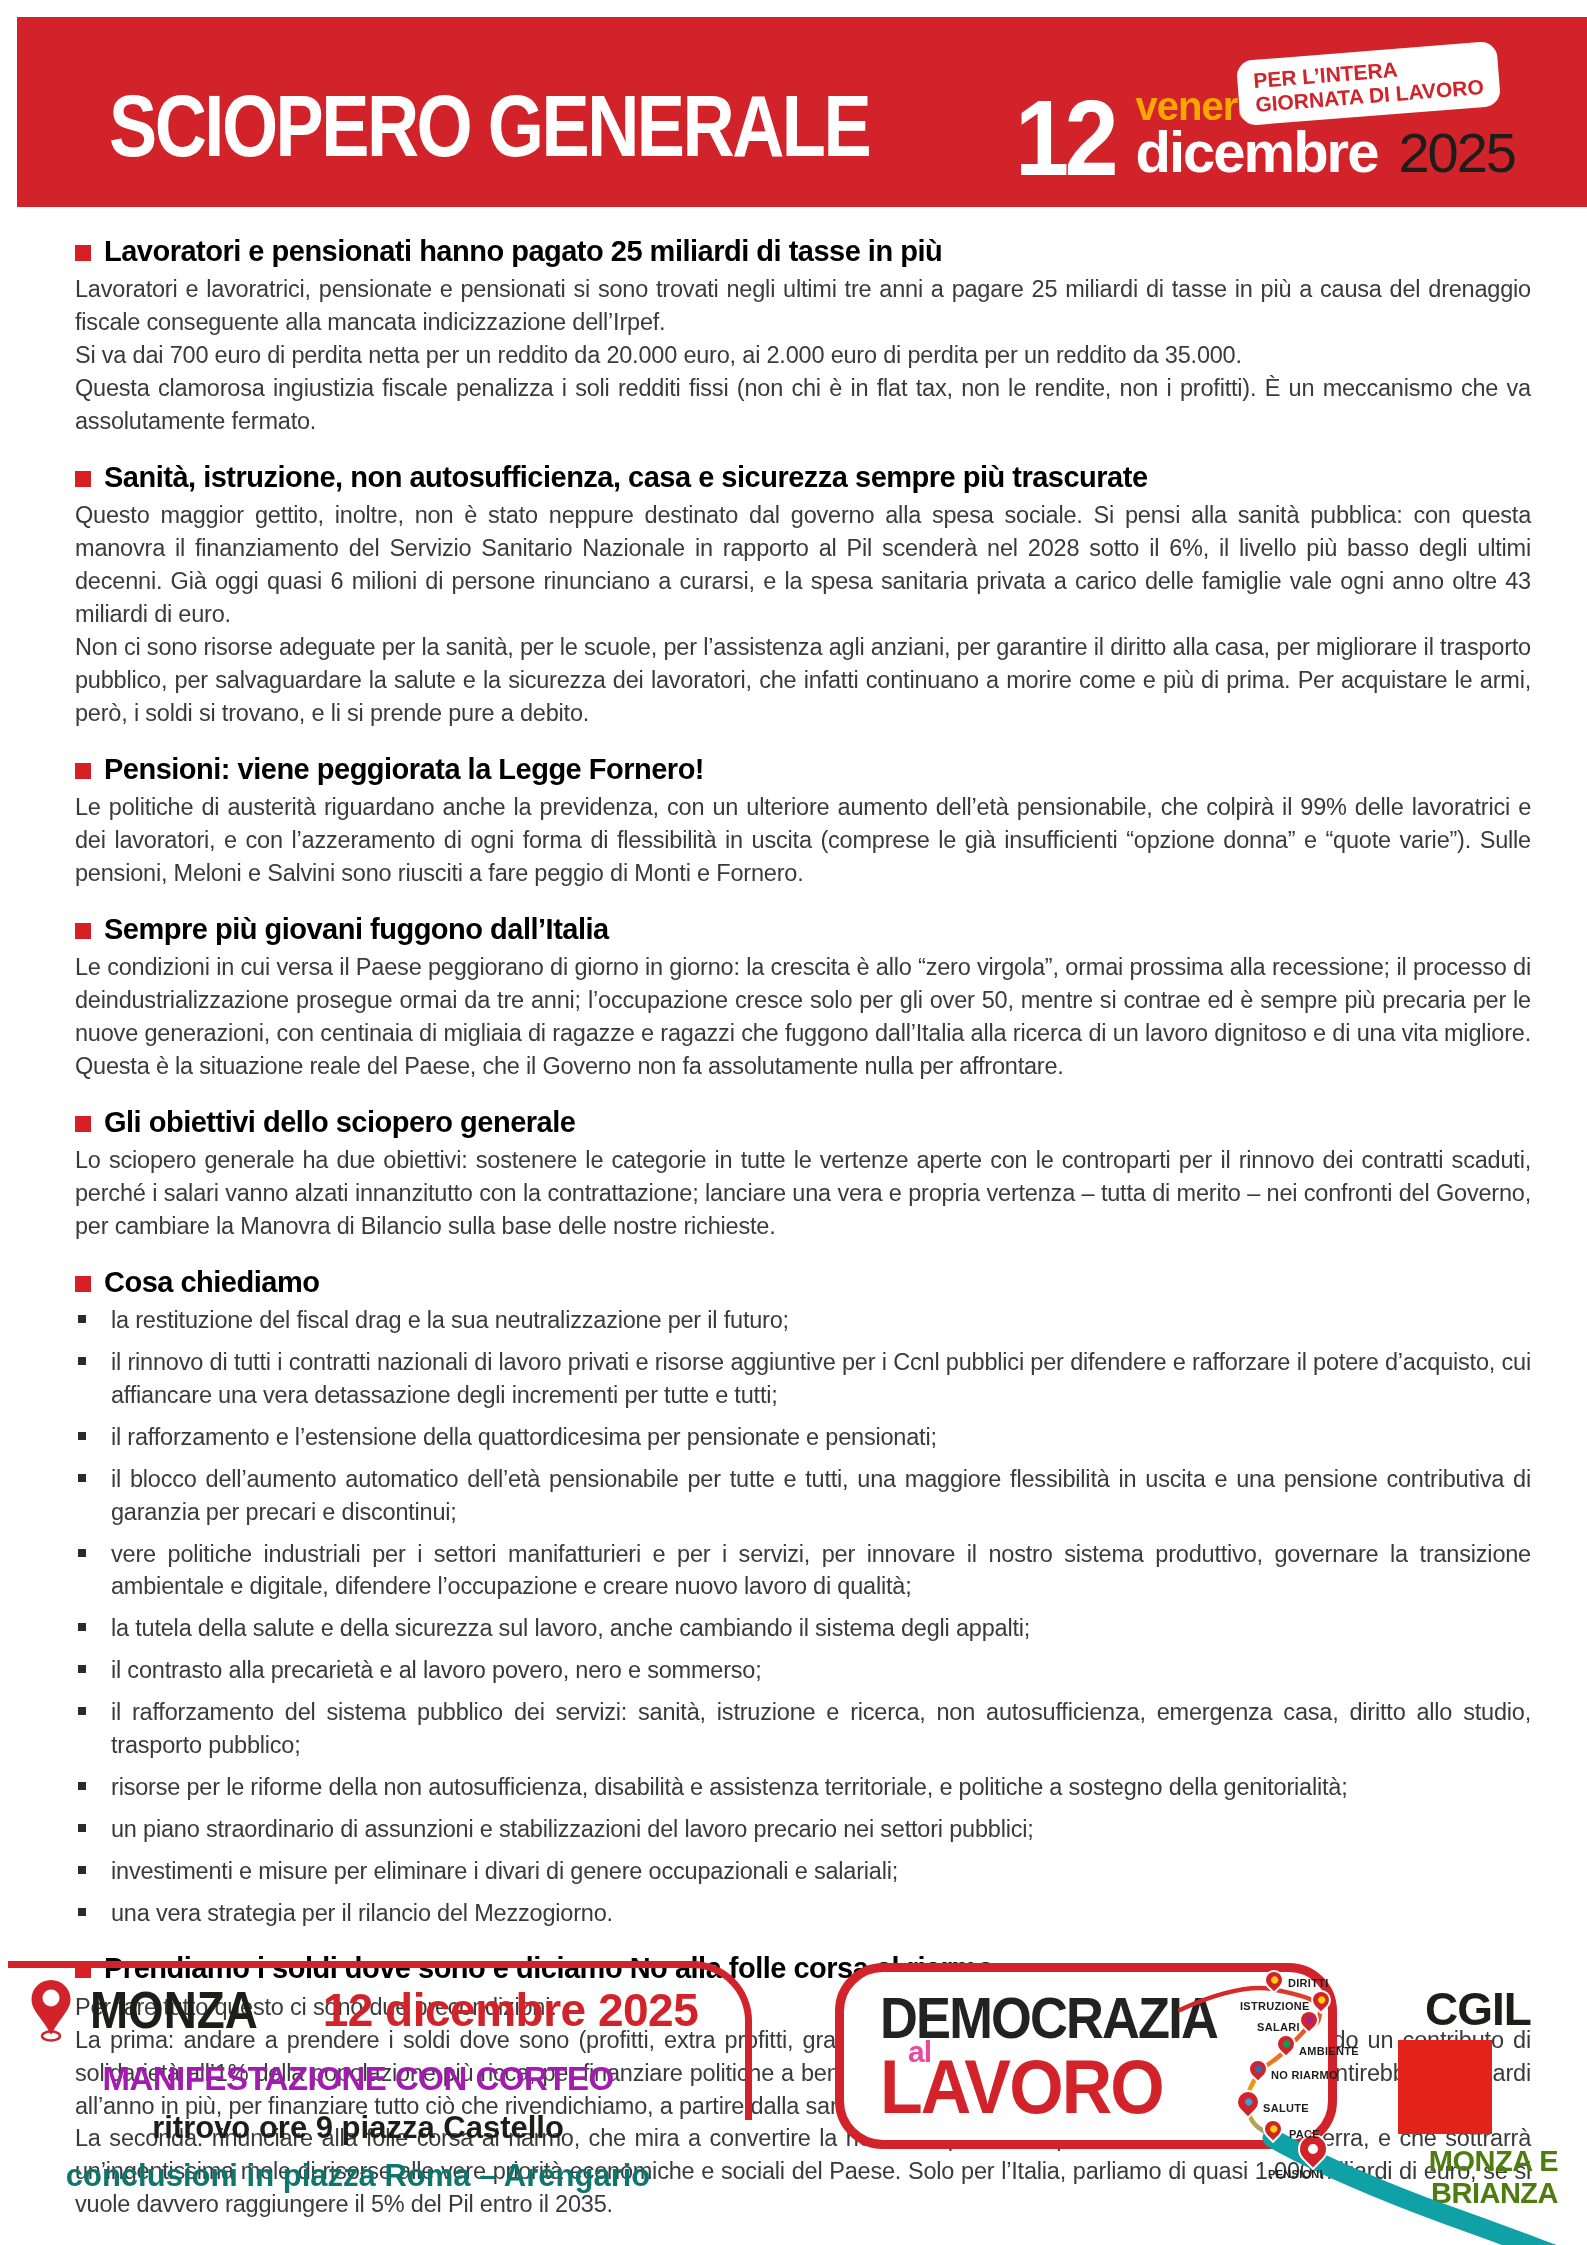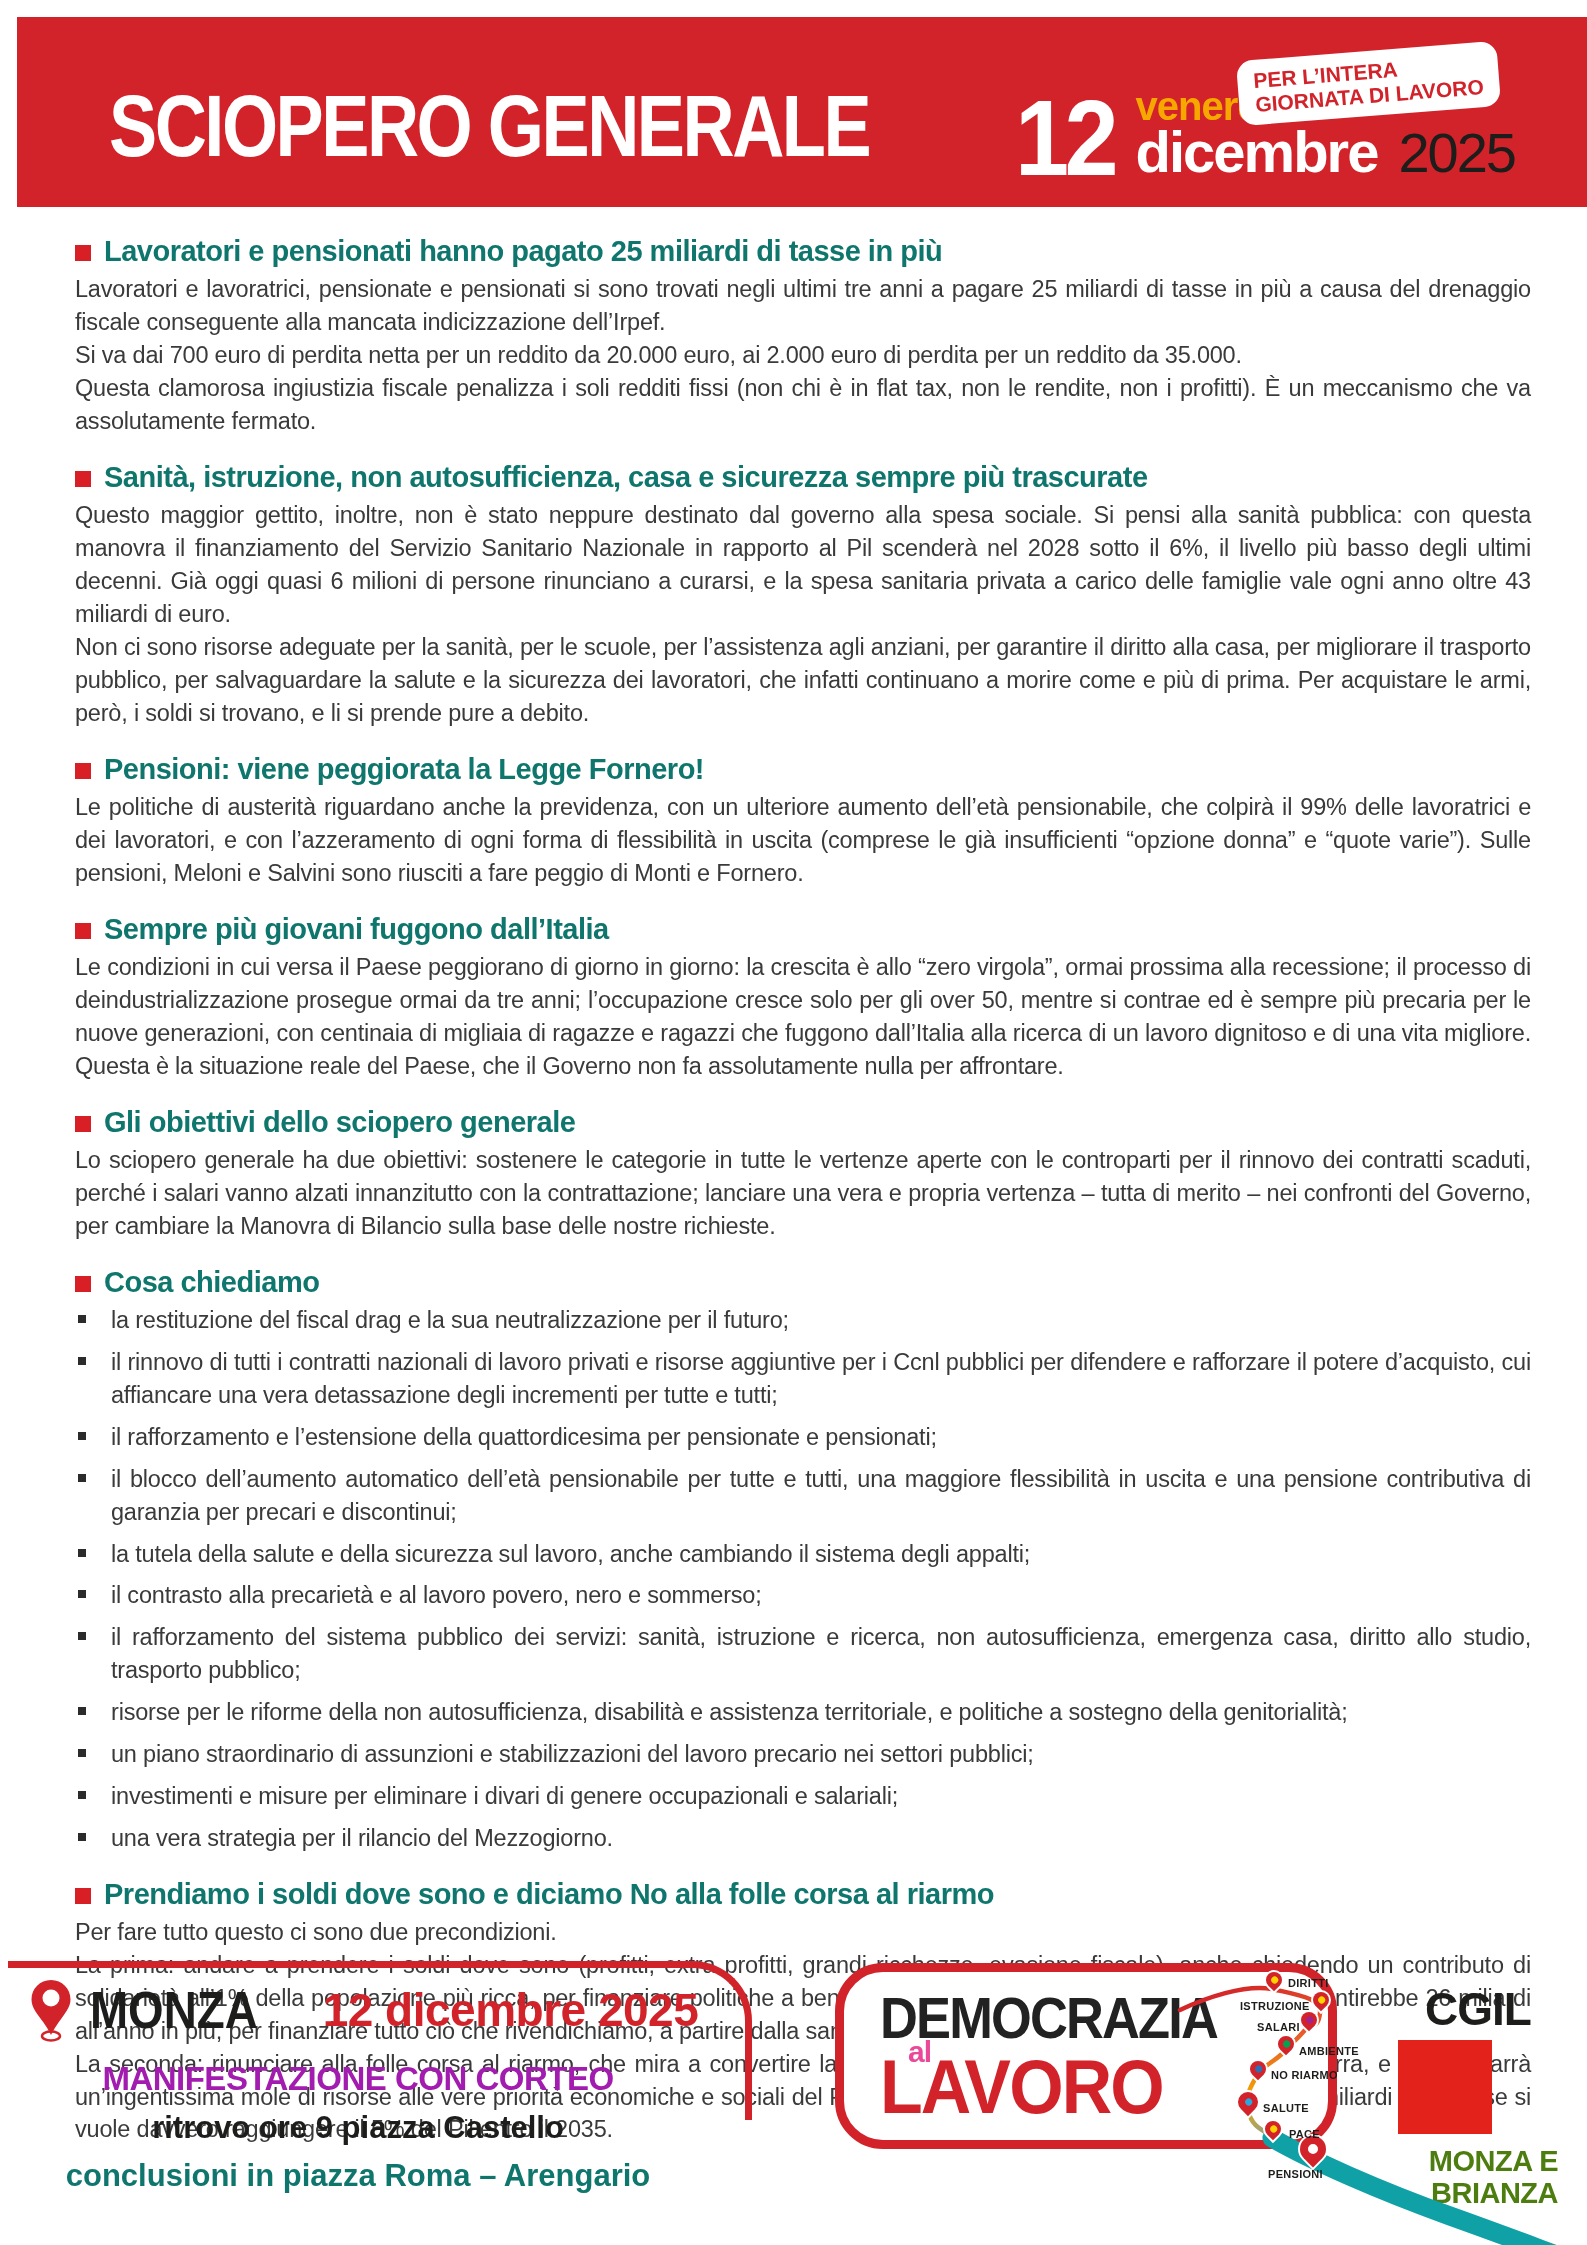--- a/index.html
+++ b/index.html
@@ -32,21 +32,21 @@
   .badge{
     position:absolute; top:34px; right:88px;
     background:#ffffff; border-radius:16px; padding:9px 16px;
     transform:rotate(-4.5deg);
     color:#d2232a; font-weight:900; font-size:21px; line-height:1.12;
     letter-spacing:0; text-align:left; white-space:nowrap;
   }
   
   .content{position:absolute; left:75px; top:212px; width:1456px;}
   h2.sec-h{
-    margin:24px 0 7px 0; font-size:29px; font-weight:800; color:#0f766e;
+    margin:24px 0 7px 0; font-size:29px; font-weight:800; color:#000000;
     letter-spacing:-0.5px; line-height:1.05;
   }
   h2.sec-h .sq{
     display:inline-block; width:16px; height:16px; background:#d91f26;
     margin-right:13px;
   }
   .sec p{
     margin:0; font-size:23.5px; line-height:1.40; color:#3a3a3a;
     text-align:justify; letter-spacing:-0.2px;
   }
@@ -177,20 +177,21 @@
       <p>Lo sciopero generale ha due obiettivi: sostenere le categorie in tutte le vertenze aperte con le controparti per il rinnovo dei contratti scaduti, perché i salari vanno alzati innanzitutto con la contrattazione; lanciare una vera e propria vertenza – tutta di merito – nei confronti del Governo, per cambiare la Manovra di Bilancio sulla base delle nostre richieste.</p>
     </div>
 
     <div class="sec">
       <h2 class="sec-h"><span class="sq"></span><span>Cosa chiediamo</span></h2>
       <ul class="asks">
         <li>la restituzione del fiscal drag e la sua neutralizzazione per il futuro;</li>
         <li>il rinnovo di tutti i contratti nazionali di lavoro privati e risorse aggiuntive per i Ccnl pubblici per difendere e rafforzare il potere d’acquisto, cui affiancare una vera detassazione degli incrementi per tutte e tutti;</li>
         <li>il rafforzamento e l’estensione della quattordicesima per pensionate e pensionati;</li>
         <li>il blocco dell’aumento automatico dell’età pensionabile per tutte e tutti, una maggiore flessibilità in uscita e una pensione contributiva di garanzia per precari e discontinui;</li>
+        <li>vere politiche industriali per i settori manifatturieri e per i servizi, per innovare il nostro sistema produttivo, governare la transizione ambientale e digitale, difendere l’occupazione e creare nuovo lavoro di qualità;</li>
         <li>la tutela della salute e della sicurezza sul lavoro, anche cambiando il sistema degli appalti;</li>
         <li>il contrasto alla precarietà e al lavoro povero, nero e sommerso;</li>
         <li>il rafforzamento del sistema pubblico dei servizi: sanità, istruzione e ricerca, non autosufficienza, emergenza casa, diritto allo studio, trasporto pubblico;</li>
         <li>risorse per le riforme della non autosufficienza, disabilità e assistenza territoriale, e politiche a sostegno della genitorialità;</li>
         <li>un piano straordinario di assunzioni e stabilizzazioni del lavoro precario nei settori pubblici;</li>
         <li>investimenti e misure per eliminare i divari di genere occupazionali e salariali;</li>
         <li>una vera strategia per il rilancio del Mezzogiorno.</li>
       </ul>
     </div>
 

